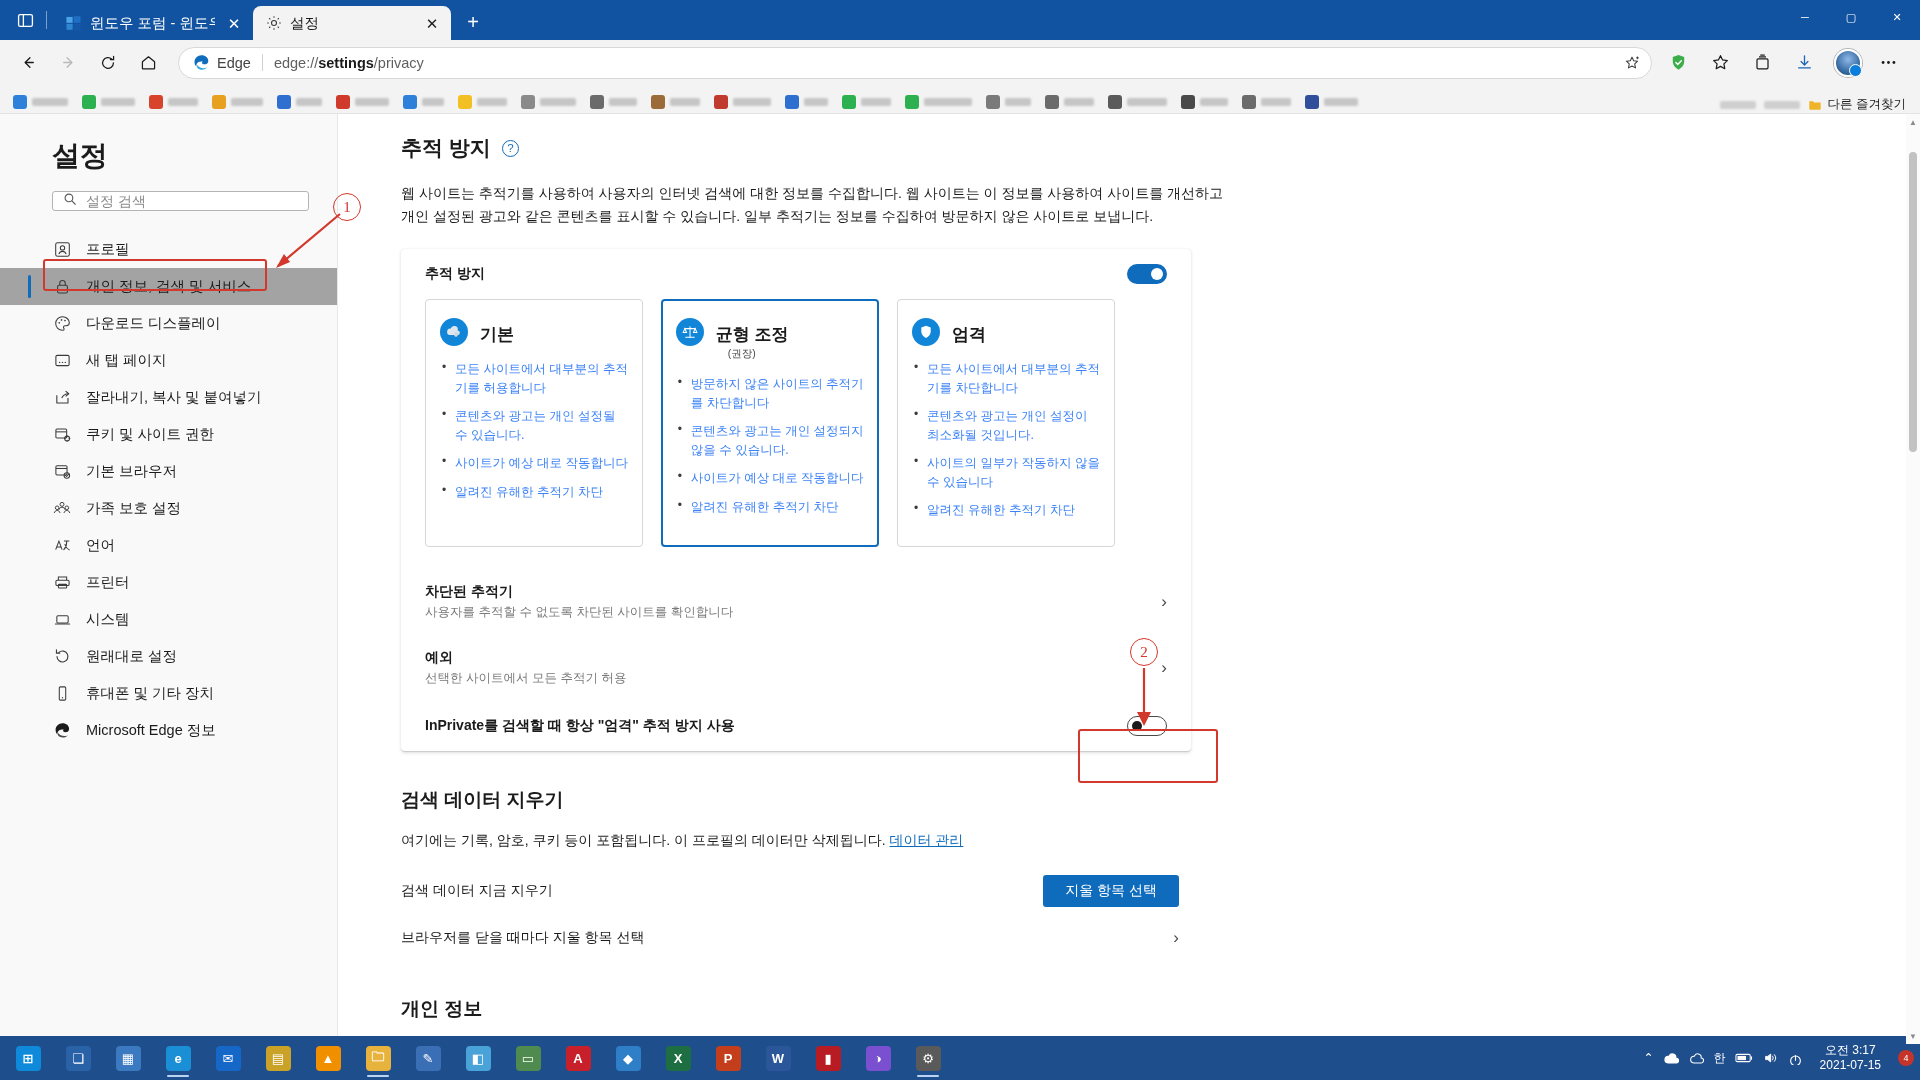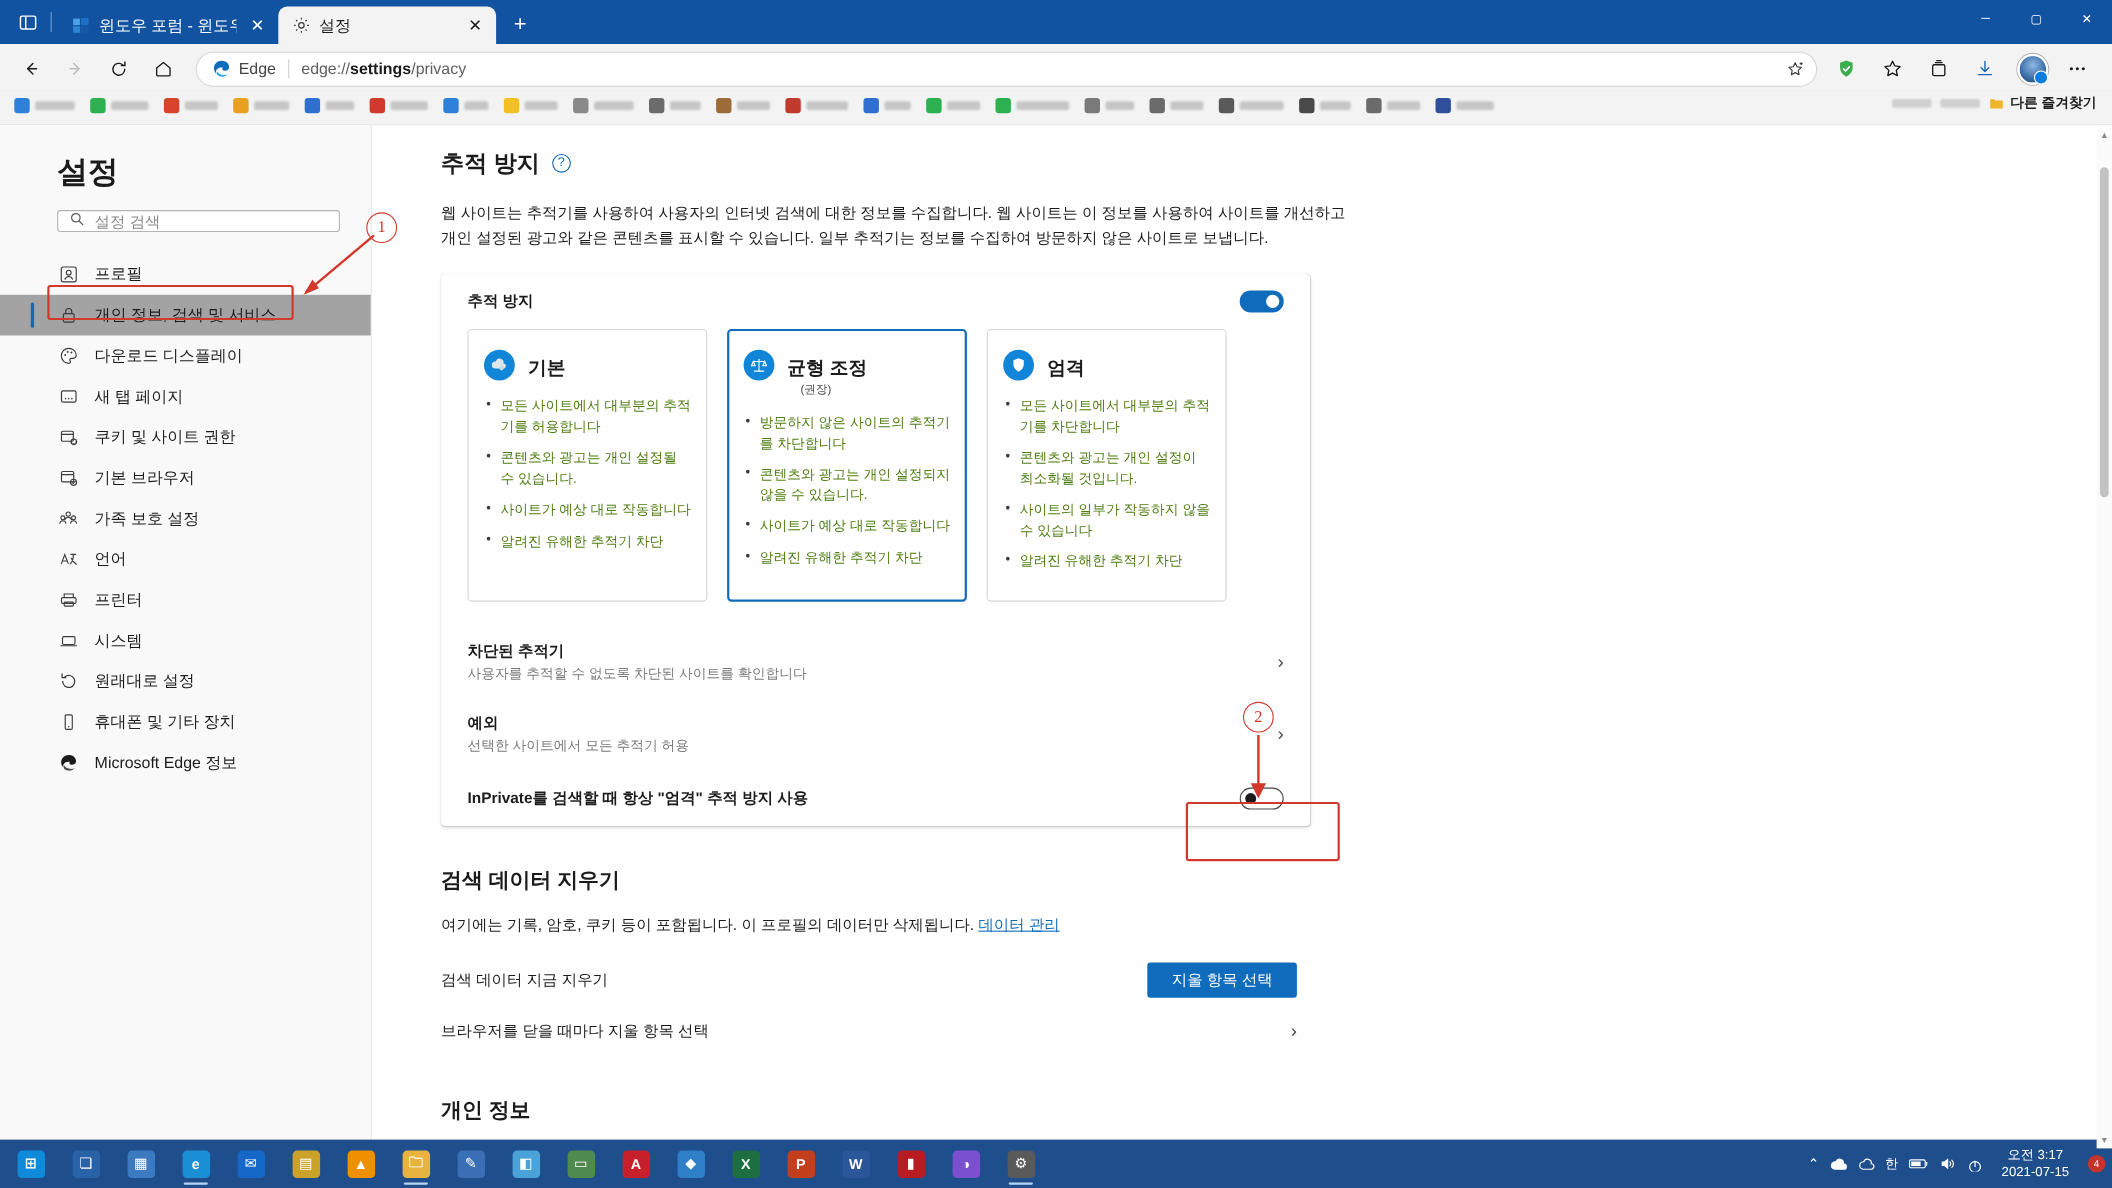--- a/index.html
+++ b/index.html
@@ -83,22 +83,22 @@
     position: relative; flex: 0 0 auto;
   }
   .avatar-btn::after {
     content: ""; position: absolute; right: -2px; bottom: -2px;
     width: 11px; height: 11px; border-radius: 50%; background: #0b7dda; border: 1.5px solid #fff;
   }
 
   
   .bookmarks {
     position: absolute; top: 85px; left: 0; width: 1920px; height: 29px;
-    background: #f3f3f3; display: flex; align-items: flex-start; padding: 0 6px;
-    border-bottom: 1px solid #e3e3e3; overflow: hidden; font-weight: bold;
+    background: #f3f3f3; display: flex; align-items: flex-end; padding: 0 6px;
+    border-bottom: 1px solid #e3e3e3; overflow: hidden;
   }
   .bm {
     display: flex; align-items: center; gap: 5px; padding: 0 7px; height: 22px;
     border-radius: 4px; flex: 0 0 auto; cursor: pointer;
   }
   .bm-fav { width: 14px; height: 14px; border-radius: 3px; flex: 0 0 14px; }
   .bm-label {
     height: 8px; border-radius: 2px; background: #c6c6c6;
     filter: blur(1.1px);
   }
@@ -195,21 +195,21 @@
   .tile.selected { border: 2.3px solid #0f6cbd; padding: 16.7px 12.7px 14.7px 12.7px; }
   .tile-head { display: flex; align-items: flex-end; gap: 12px; }
   .tile-ico {
     width: 28px; height: 28px; border-radius: 50%; background: #1186d8; flex: 0 0 28px;
     display: flex; align-items: center; justify-content: center; color: #fff;
   }
   .tile-name { font-size: 17px; font-weight: 700; color: #1b1b1b; }
   .tile-rec { font-size: 10.5px; color: #4a4a4a; margin: 1px 0 0 52px; }
   .tile ul { list-style: none; margin-top: 14px; }
   .tile li {
-    position: relative; font-size: 12.5px; line-height: 1.48; color: #4d7c0f;
+    position: relative; font-size: 12.5px; line-height: 1.48; color: #3b82f6;
     padding-left: 15px; margin-bottom: 10px;
   }
   .tile li::before {
     content: "•"; position: absolute; left: 2px; top: -1px; color: #3b3b3b; font-size: 12px;
   }
 
   .section { margin-top: 36px; }
   .h3 { font-size: 19px; font-weight: 700; color: #1b1b1b; margin-bottom: 16px; }
   .plainrow {
     display: flex; align-items: center; justify-content: space-between;
@@ -546,20 +546,30 @@
           <div class="navitem">
             <span class="nav-ico">
               <svg width="17" height="17" viewBox="0 0 18 18" fill="none" stroke="#3b3b3b" stroke-width="1.15">
                 <rect x="2" y="3.6" width="14" height="10.8" rx="1.5"></rect>
                 <circle cx="6" cy="11" r=".75" fill="#3b3b3b" stroke="none"></circle>
                 <circle cx="9" cy="11" r=".75" fill="#3b3b3b" stroke="none"></circle>
                 <circle cx="12" cy="11" r=".75" fill="#3b3b3b" stroke="none"></circle>
               </svg>
             </span>
             <span>새 탭 페이지</span>
+          </div>
+          <div class="navitem">
+            <span class="nav-ico">
+              <svg width="17" height="17" viewBox="0 0 18 18" fill="none" stroke="#3b3b3b" stroke-width="1.15" stroke-linejoin="round">
+                <path d="M3 6.6v8.2h11.8V9.4"></path>
+                <path d="M8.2 9.6c1.6-3.2 4-4.6 6.8-4.6"></path>
+                <polyline points="12.3,2.2 15.6,5 12.3,7.8"></polyline>
+              </svg>
+            </span>
+            <span>잘라내기, 복사 및 붙여넣기</span>
           </div>
           <div class="navitem">
             <span class="nav-ico">
               <svg width="17" height="17" viewBox="0 0 18 18" fill="none" stroke="#3b3b3b" stroke-width="1.1">
                 <rect x="2" y="3.2" width="11.4" height="9.6" rx="1.2"></rect>
                 <line x1="2" y1="6.2" x2="13.4" y2="6.2"></line>
                 <circle cx="13.9" cy="13.3" r="2.6"></circle>
                 <path d="M13.9 11.4v-.9M13.9 16.1v-.9M11.9 13.3h-.9M16.8 13.3h-.9" stroke-linecap="round"></path>
               </svg>
             </span>

